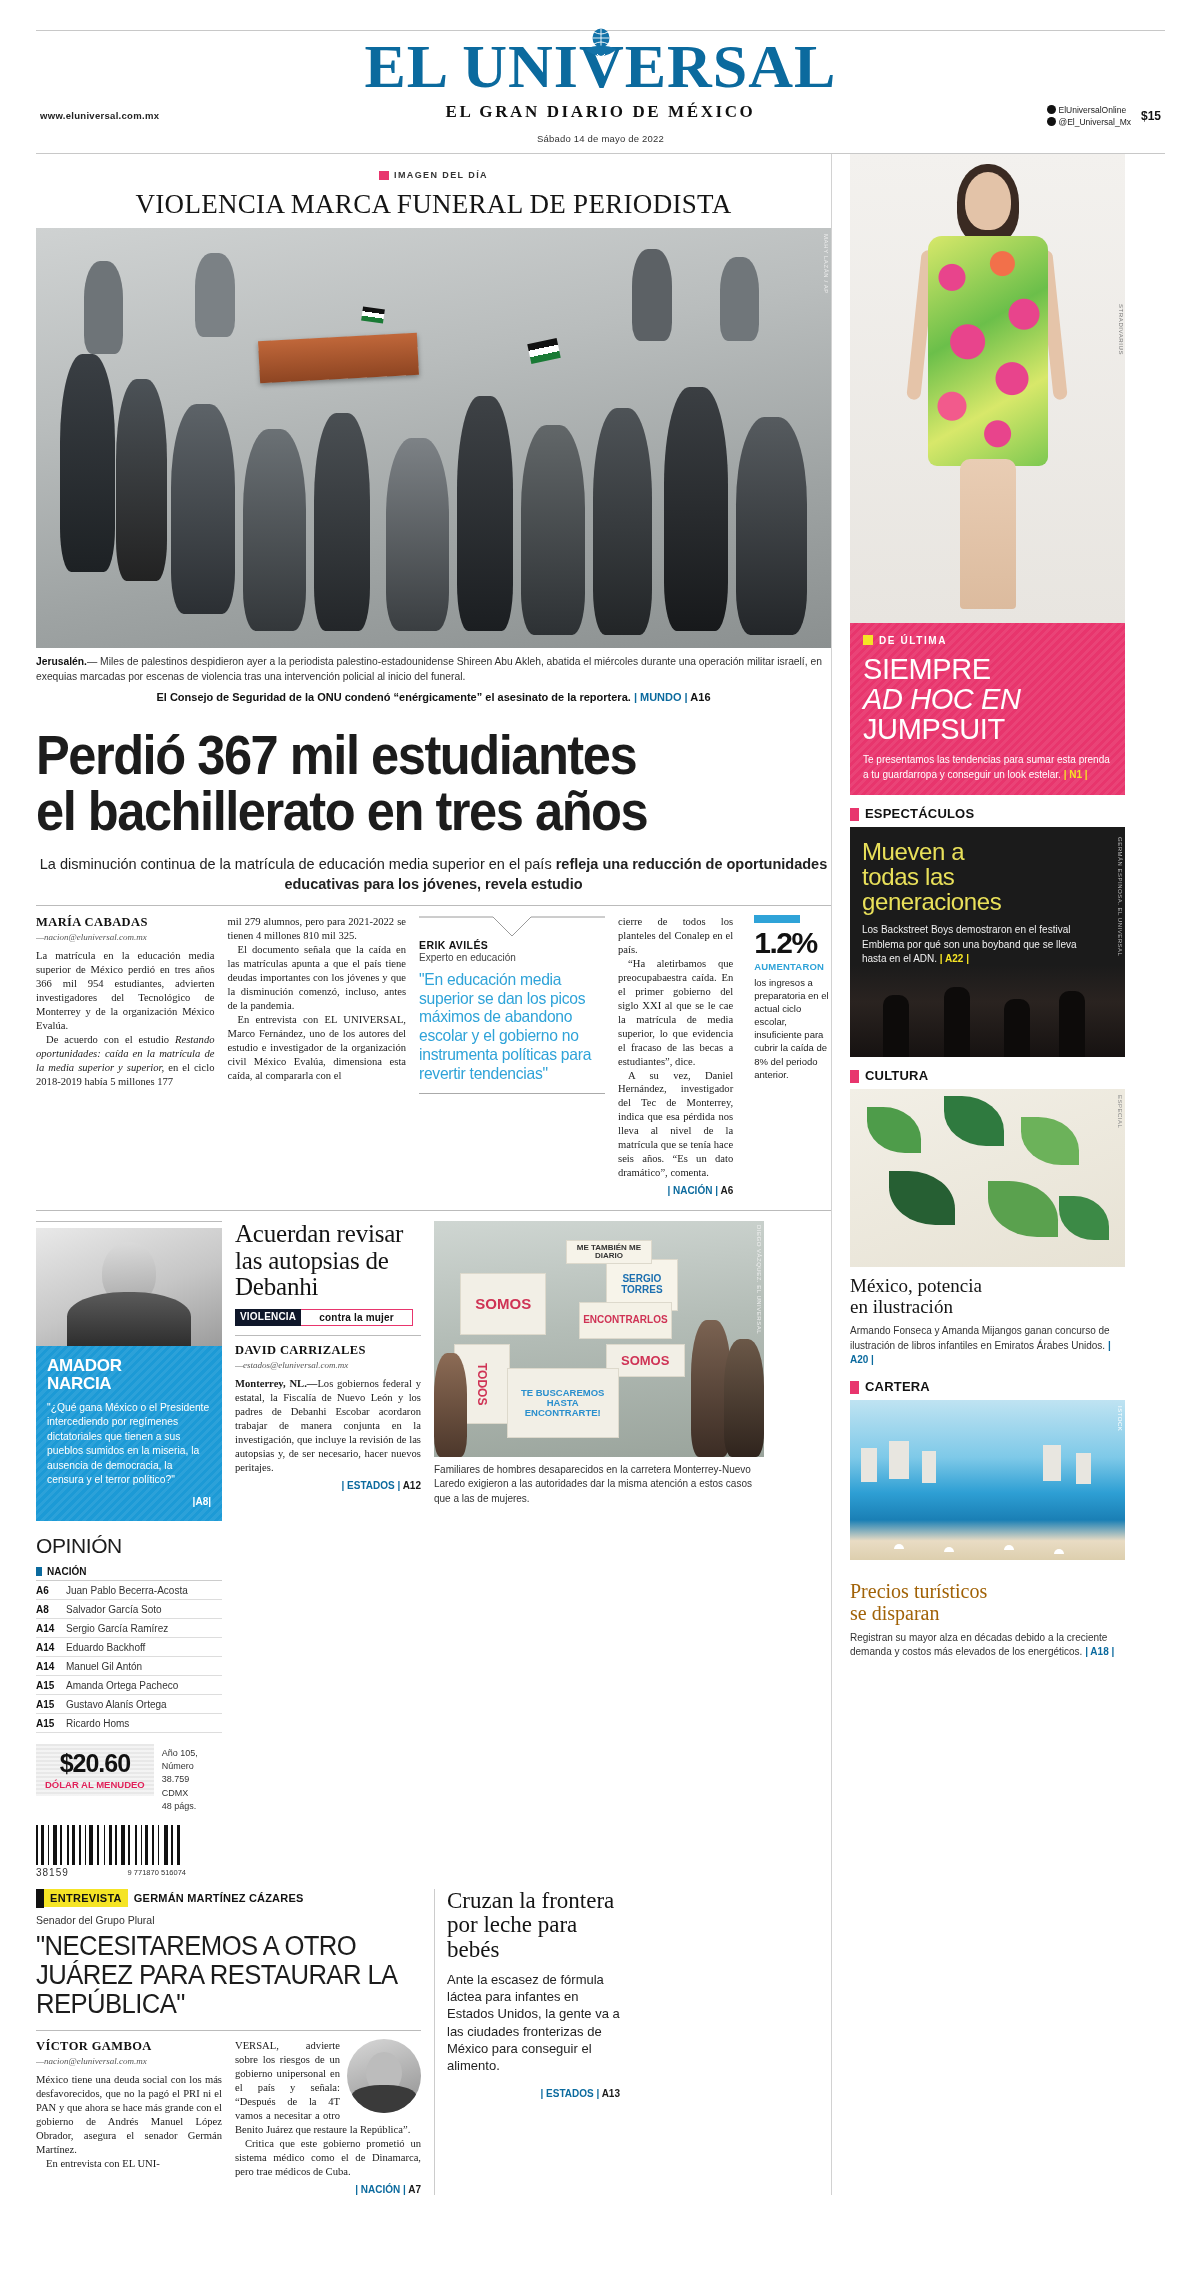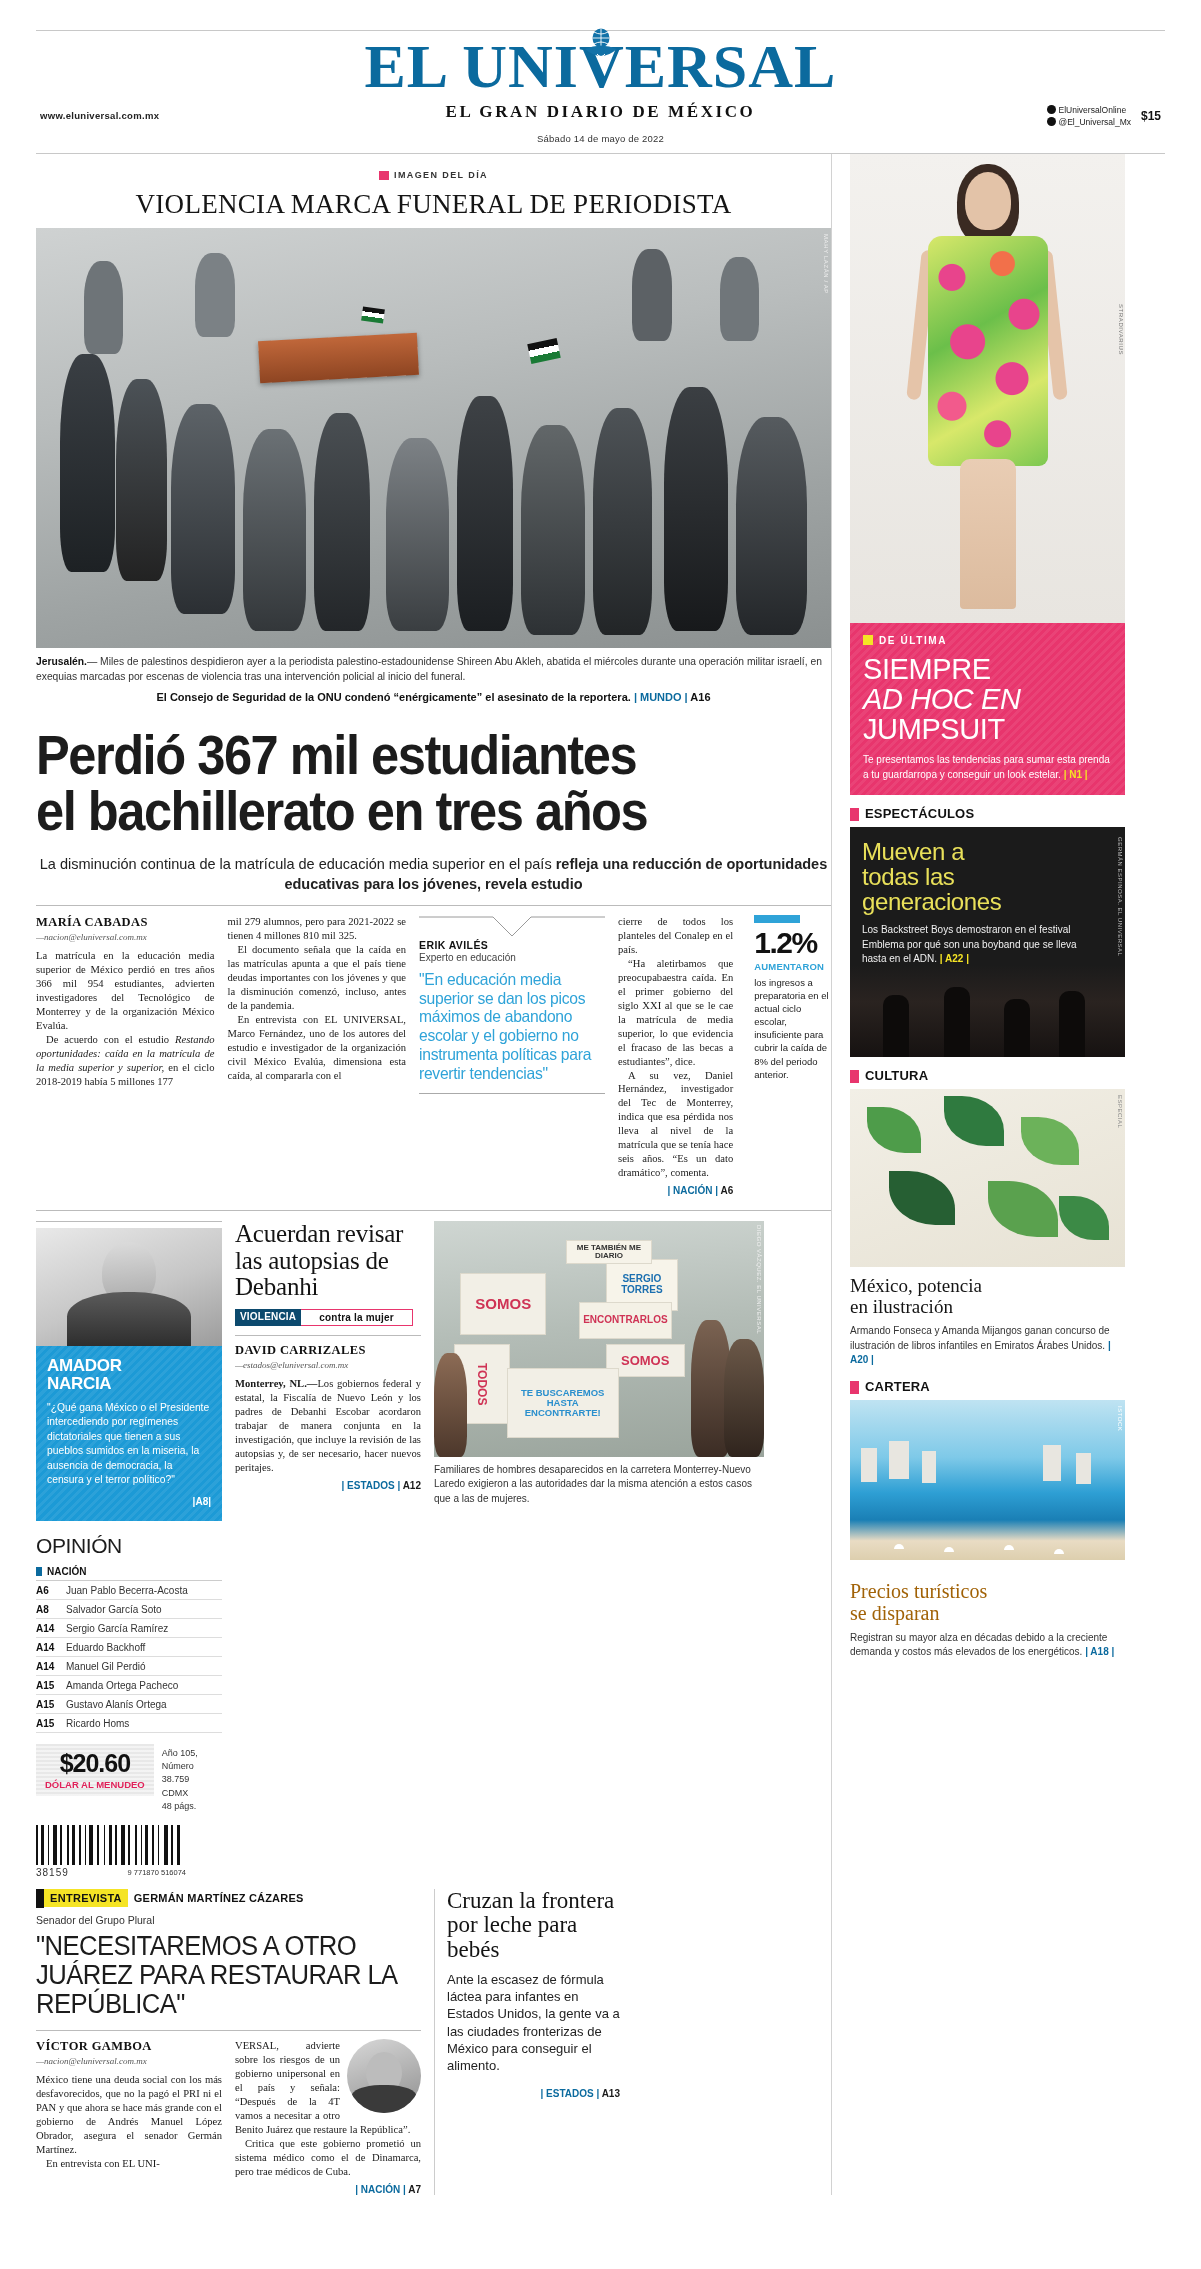--- a/index.html
+++ b/index.html
@@ -245,21 +245,21 @@
   
   .mid-col { width:186px; }
   .mid-head {
     font-family:"Liberation Serif", serif;
     font-size:25px; line-height:1.05; color:#141414; letter-spacing:-0.2px;
   }
   .tag-pink {
     display:inline-flex; margin-top:9px; font-size:10px; font-weight:bold;
     letter-spacing:0.2px;
   }
-  .tag-pink .a { background:#0c4a6e; color:#fff; padding:2px 5px; }
+  .tag-pink .a { background:#0f172a; color:#fff; padding:2px 5px; }
   .tag-pink .b { background:#fff; color:#111; padding:2px 18px; border:1px solid #e8356d; border-left:none;}
   .mid-rule { height:1px; background:#bbb; margin-top:9px; }
 
   
   .wide-col { width:330px; }
   .photo-protest {
     width:100%; height:236px; position:relative; overflow:hidden;
     background:linear-gradient(175deg,#cfd6d2 0%,#b4bdb7 45%,#9aa49c 100%);
   }
   .photo-protest .pcred2 {
@@ -602,21 +602,21 @@
             <div class="op-list-item">
               <span class="pg">A14</span>
               <span>Sergio García Ramírez</span>
             </div>
             <div class="op-list-item">
               <span class="pg">A14</span>
               <span>Eduardo Backhoff</span>
             </div>
             <div class="op-list-item">
               <span class="pg">A14</span>
-              <span>Manuel Gil Perdió</span>
+              <span>Manuel Gil Antón</span>
             </div>
             <div class="op-list-item">
               <span class="pg">A15</span>
               <span>Amanda Ortega Pacheco</span>
             </div>
             <div class="op-list-item">
               <span class="pg">A15</span>
               <span>Gustavo Alanís Ortega</span>
             </div>
             <div class="op-list-item">

